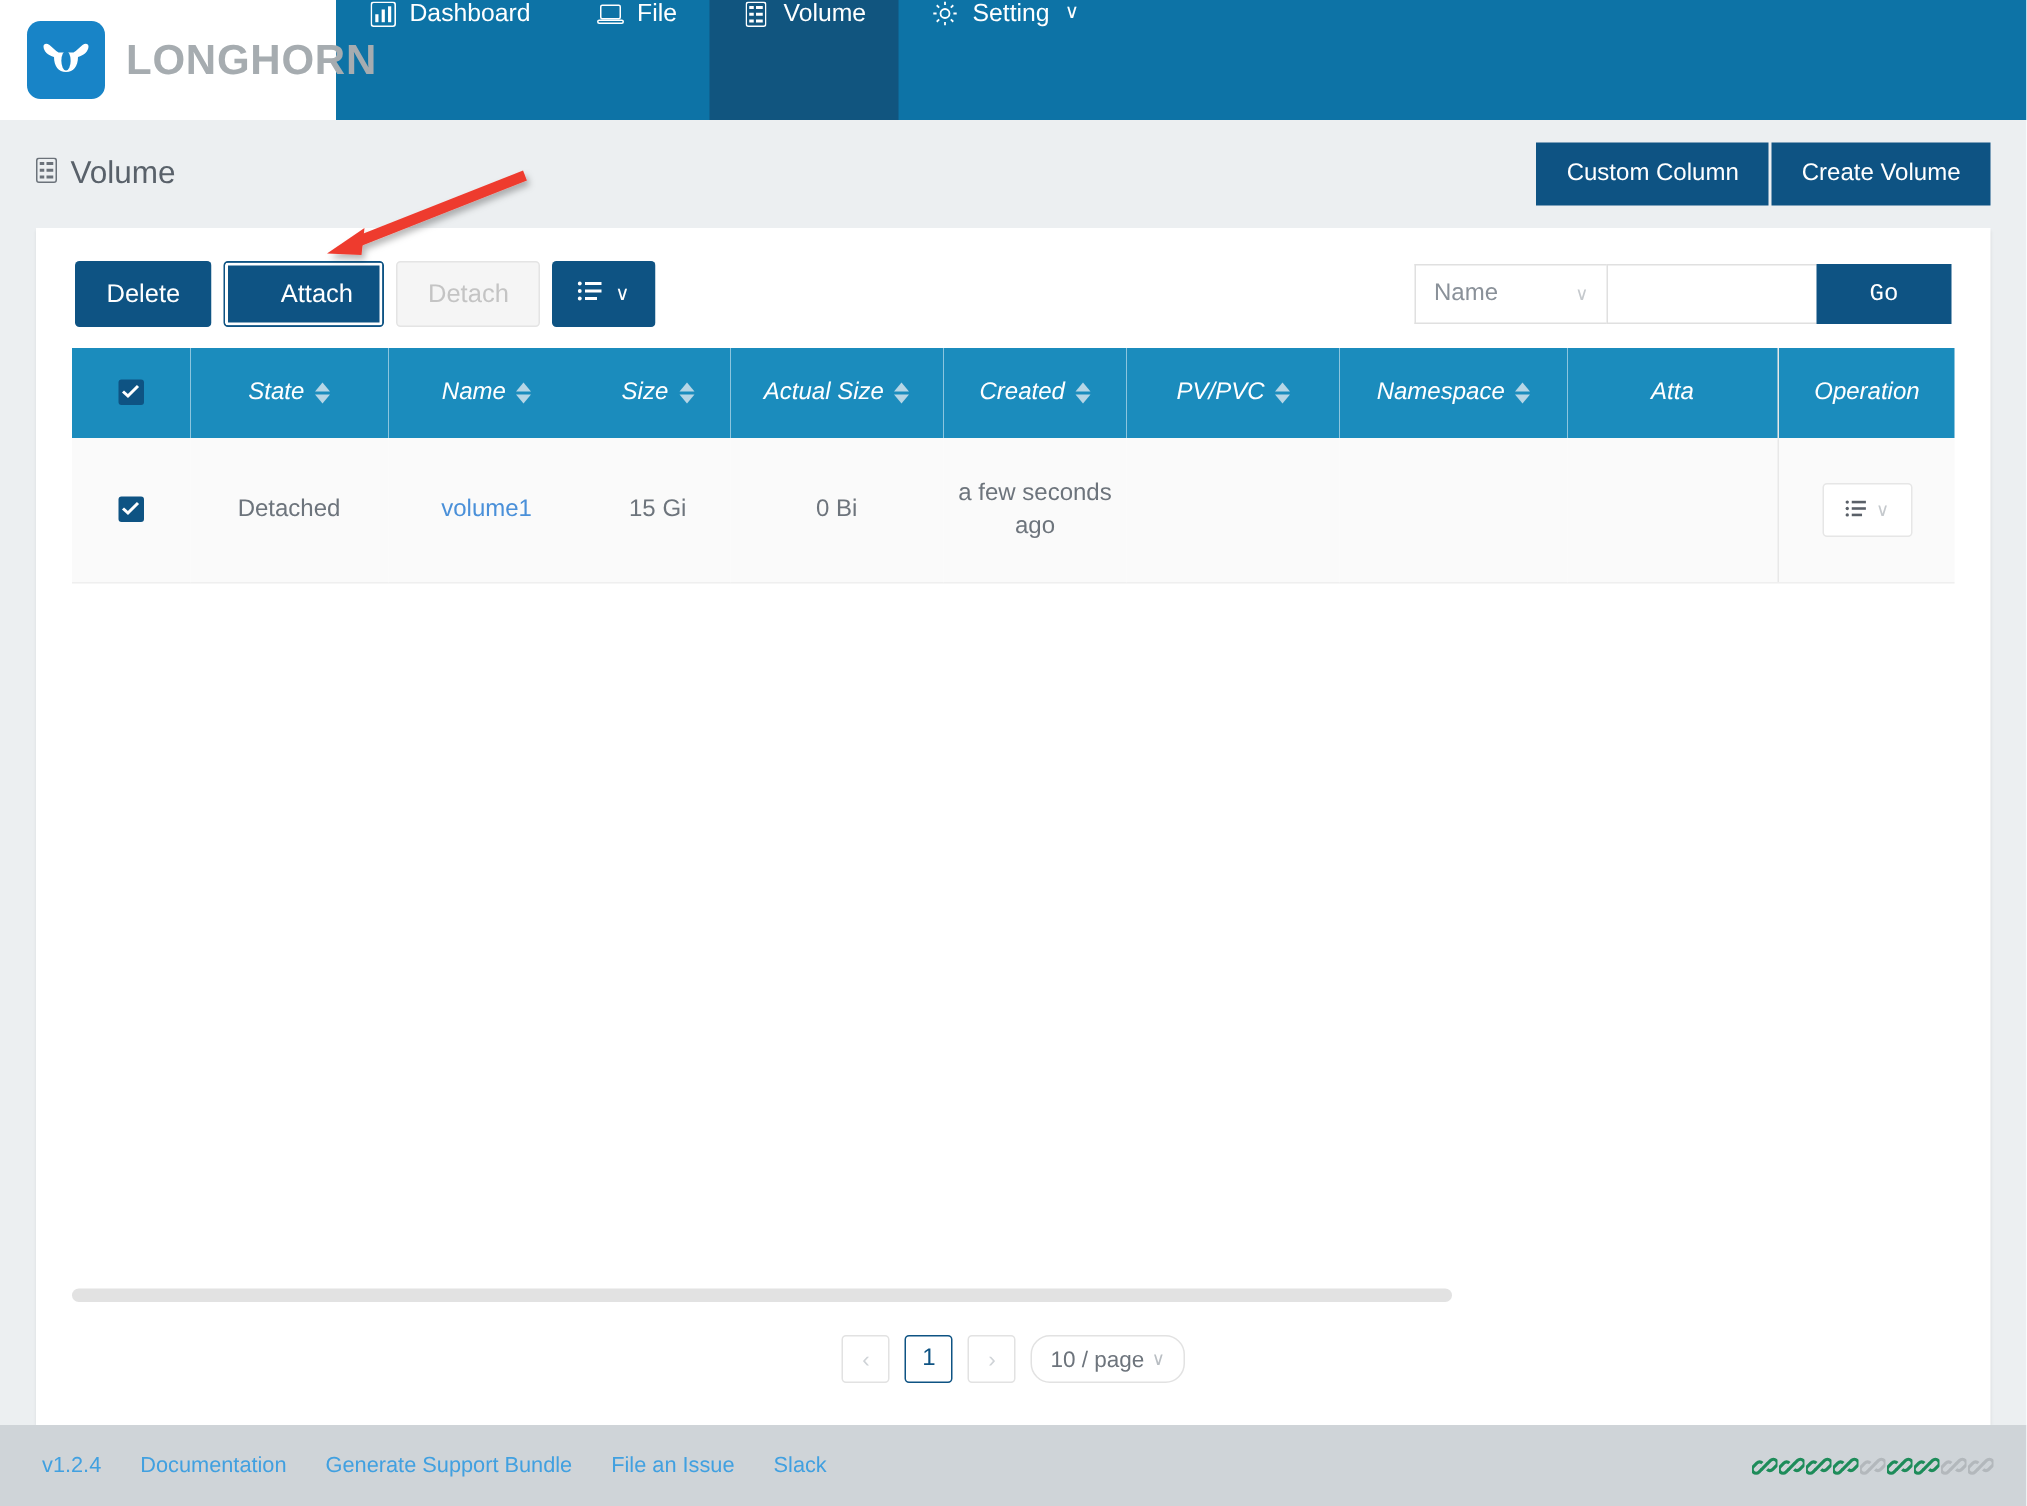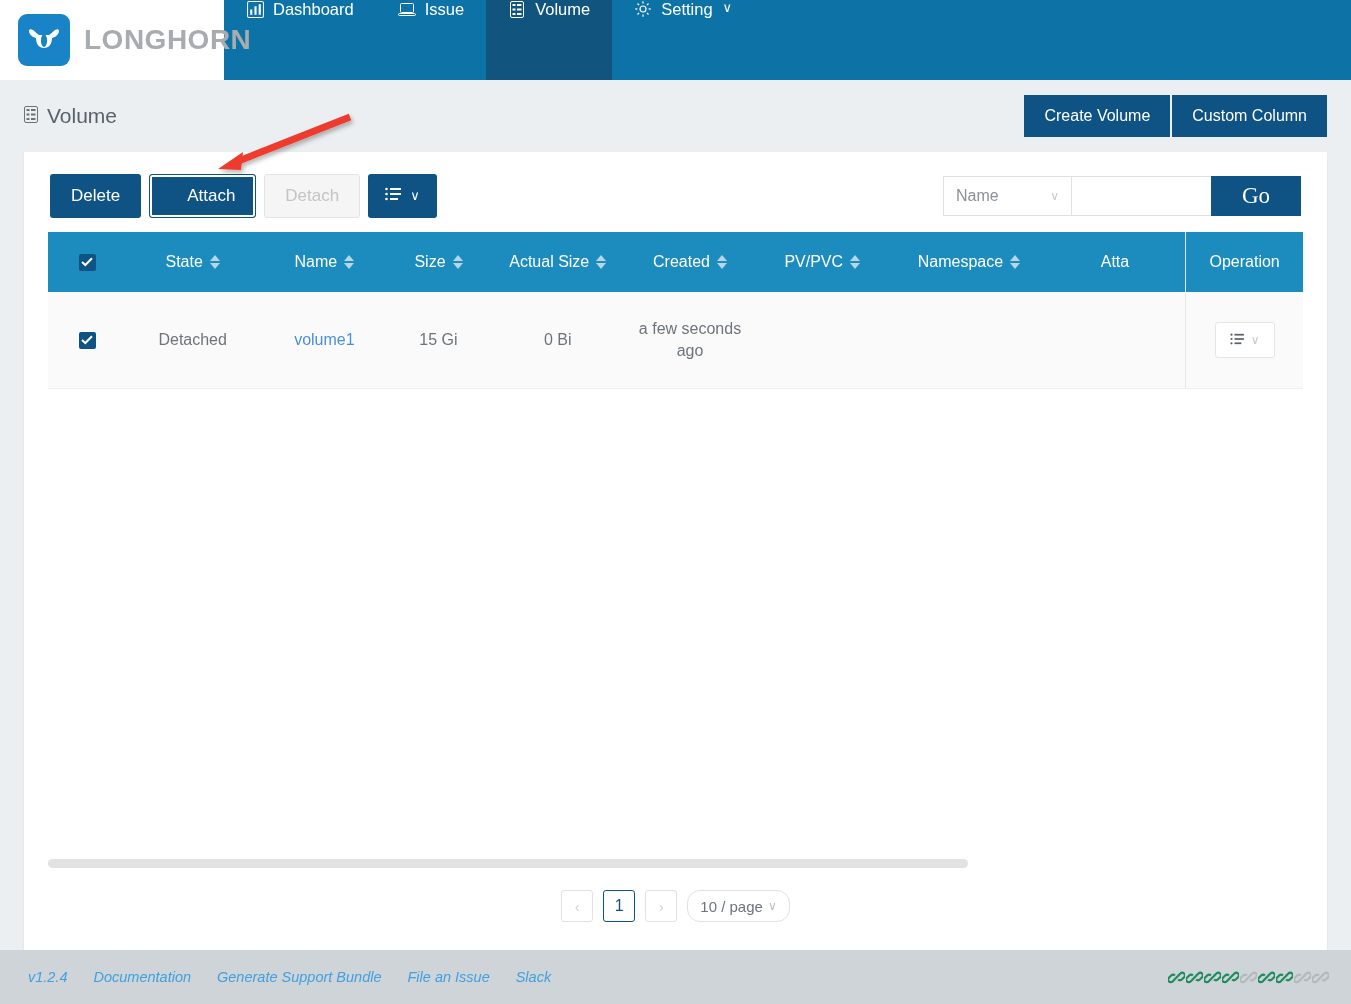--- a/index.html
+++ b/index.html
@@ -205,23 +205,23 @@
     font-family: "Liberation Sans", sans-serif;
     outline: none;
     color: #555;
     box-sizing: border-box;
   }
   .go-btn {
     background: #0e5383;
     color: #ffffff;
     border: none;
     width: 90px;
-    font-size: 23px;
-    cursor: pointer;
-    font-family: Liberation Serif, serif;
+    font-size: 16px;
+    cursor: pointer;
+    font-family: Liberation Mono, monospace;
   }
 
   
   .table-wrap {
     margin: 0 24px;
     position: relative;
     flex: 1 1 auto;
     min-height: 0;
   }
   table.vol {
@@ -239,20 +239,21 @@
     text-align: center;
     vertical-align: middle;
     overflow: hidden;
     white-space: nowrap;
   }
   .th-inner {
     display: flex;
     align-items: center;
     justify-content: center;
     gap: 7px;
+    font-style: italic;
   }
   .sorter {
     display: flex;
     flex-direction: column;
     line-height: 0;
     gap: 2px;
   }
   .sorter i {
     display: block;
     width: 0;
@@ -374,21 +375,20 @@
   
   .footer {
     height: 54px;
     background: #cfd4d8;
     display: flex;
     align-items: center;
     justify-content: space-between;
     padding: 0 22px 0 28px;
     box-sizing: border-box;
     flex: 0 0 54px;
-    font-style: italic;
   }
   .footer-links {
     display: flex;
     align-items: center;
     gap: 26px;
   }
   .footer-links a {
     color: #41a0e0;
     font-size: 14.5px;
     text-decoration: none;
@@ -440,21 +440,21 @@
         <span>Dashboard</span>
       </div>
 
       <div class="nav-item">
         <span class="nav-icon">
           <svg width="18" height="16" viewBox="0 0 18 16">
               <rect x="2.5" y="2.5" width="13" height="9" rx="1" fill="none" stroke="#ffffff"></rect>
               <rect x="0.5" y="12.5" width="17" height="2" rx="1" fill="none" stroke="#ffffff"></rect>
             </svg>
         </span>
-        <span>Issue</span>
+        <span>File</span>
       </div>
 
       <div class="nav-item active">
         <span class="nav-icon">
           <svg width="14" height="17" viewBox="0 0 14 17">
               <rect x="0.5" y="0.5" width="13" height="16" rx="1.5" fill="none" stroke="#ffffff"></rect>
               <rect x="2.5" y="3" width="3" height="2" fill="#ffffff"></rect>
               <rect x="7" y="3" width="4.5" height="2" fill="#ffffff"></rect>
               <rect x="2.5" y="7.5" width="3" height="2" fill="#ffffff"></rect>
               <rect x="7" y="7.5" width="4.5" height="2" fill="#ffffff"></rect>
@@ -499,22 +499,22 @@
             <rect x="7" y="3" width="4.5" height="2" fill="#6b727a"></rect>
             <rect x="2.5" y="7.5" width="3" height="2" fill="#6b727a"></rect>
             <rect x="7" y="7.5" width="4.5" height="2" fill="#6b727a"></rect>
             <rect x="2.5" y="12" width="3" height="2" fill="#6b727a"></rect>
             <rect x="7" y="12" width="4.5" height="2" fill="#6b727a"></rect>
           </svg>
       </span>
       <span>Volume</span>
     </div>
     <div class="head-actions">
+      <button class="btn-primary">Custom Column</button>
       <button class="btn-primary">Create Volume</button>
-      <button class="btn-primary">Custom Column</button>
     </div>
   </div>
 
   <div class="card">
 
     <div class="toolbar">
       <div class="toolbar-left">
         <button class="tb-btn solid">Delete</button>
         <button class="tb-btn solid focused">Attach</button>
         <button class="tb-btn disabled">Detach</button>

